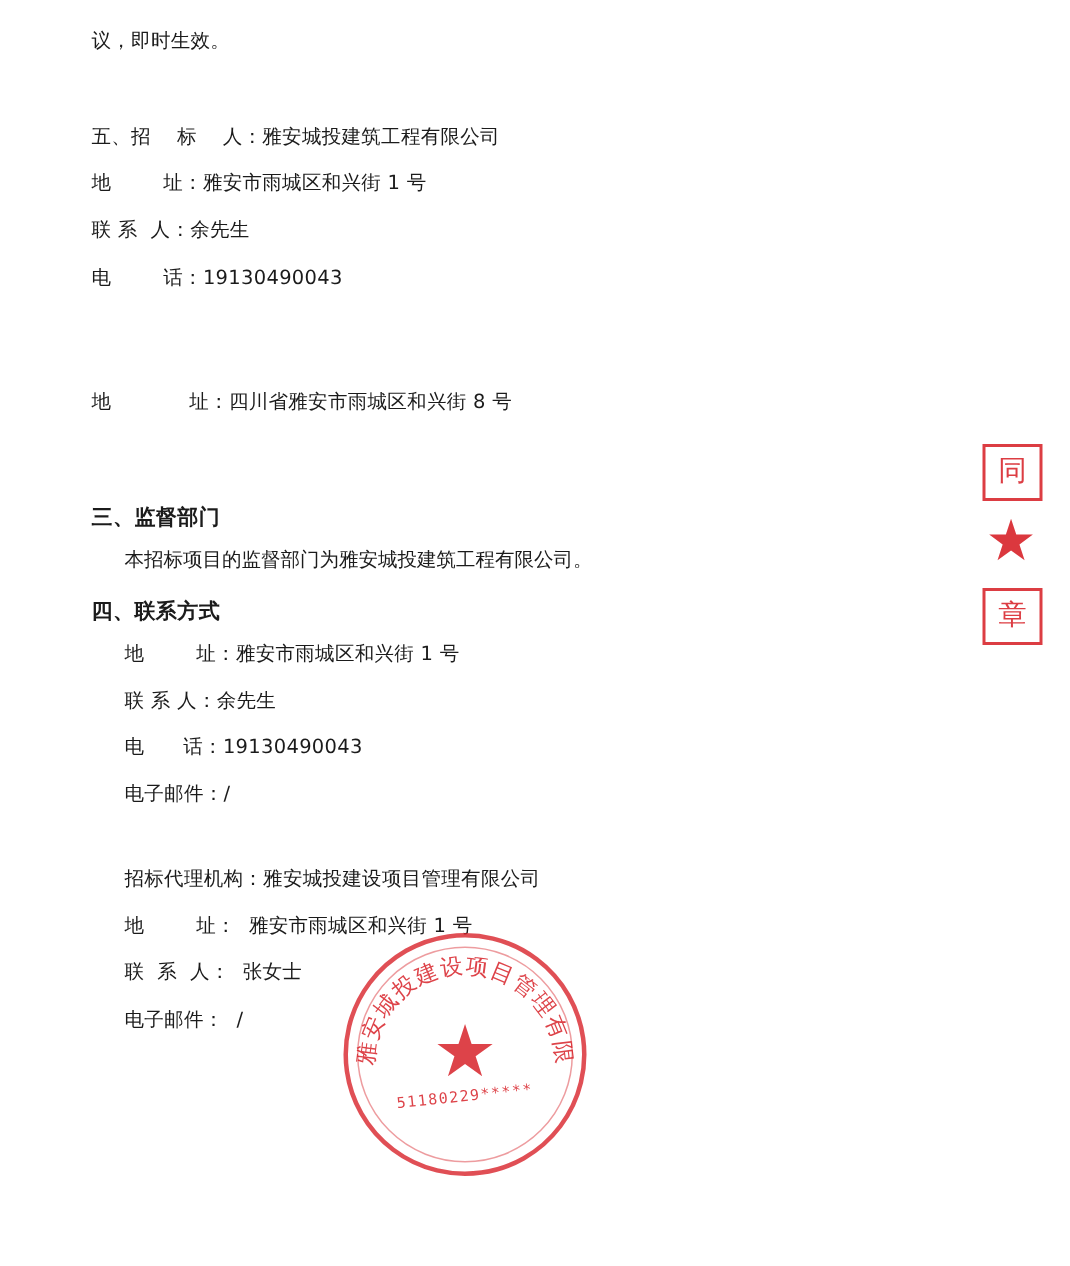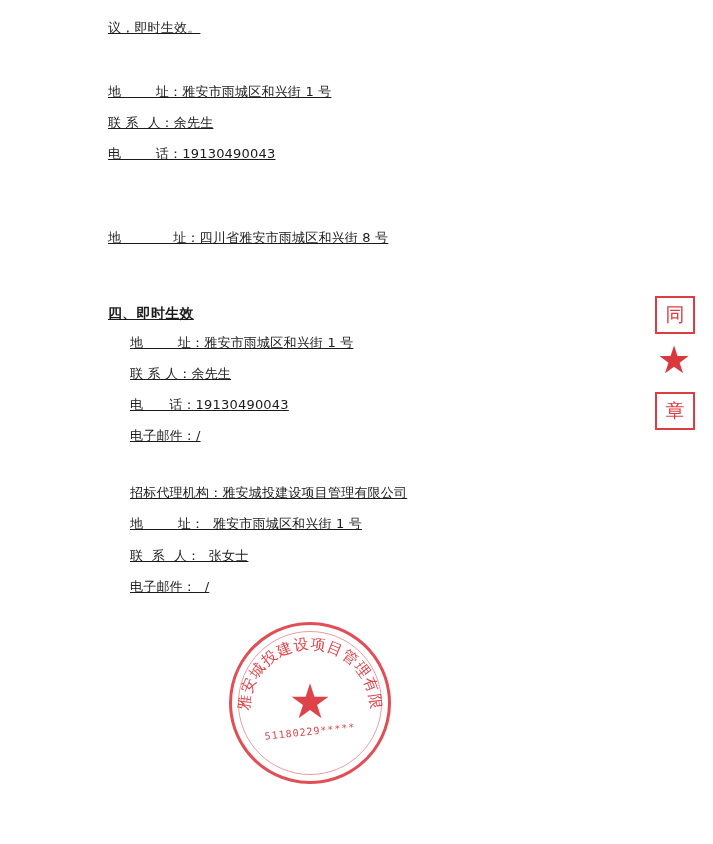--- a/index.html
+++ b/index.html
@@ -13,22 +13,21 @@
     position: relative;
     font-family: "DejaVu Sans", "Liberation Sans", sans-serif;
     color: #1b1b1b;
     overflow: hidden;
   }
   .page {
     position: relative;
     width: 713px;
     height: 844px;
     box-sizing: border-box;
-    padding: 18px 40px 0 108px;
-    text-decoration: underline;
+    padding: 18px 40px 0 61px;
   }
   .line {
     font-size: 13px;
     line-height: 1.55;
     letter-spacing: 0.2px;
     white-space: pre;
   }
   .blk { margin-bottom: 0; }
   .gap-lg { height: 44px; }
   .gap-md { height: 26px; }
@@ -144,36 +143,41 @@
 </head>
 <body>
 
 <div class="page">
 
   <div class="line blk">议，即时生效。</div>
 
   <div class="gap-lg"></div>
 
   <div>
+    <div class="line row">五、招    标    人：雅安城投建筑工程有限公司</div>
     <div class="line row">地        址：雅安市雨城区和兴街 1 号</div>
     <div class="line row">联 系  人：余先生</div>
     <div class="line row">电        话：19130490043</div>
   </div>
 
   <div style="height:52px"></div>
 
   <div>
     <div class="line row">地            址：四川省雅安市雨城区和兴街 8 号</div>
   </div>
 
   <div style="height:46px"></div>
 
-
-  <div>
-    <div class="heading">四、即时生效</div>
+  <div>
+    <div class="heading">三、监督部门</div>
+    <div class="body-para">本招标项目的监督部门为雅安城投建筑工程有限公司。</div>
+  </div>
+
+  <div>
+    <div class="heading">四、联系方式</div>
 
     <div class="line row indent2">地        址：雅安市雨城区和兴街 1 号</div>
     <div class="line row indent2">联 系 人：余先生</div>
     <div class="line row indent2">电      话：19130490043</div>
     <div class="line row indent2">电子邮件：/</div>
 
     <div class="gap-md"></div>
 
     <div class="line row indent2">招标代理机构：雅安城投建设项目管理有限公司</div>
     <div class="line row indent2">地        址：  雅安市雨城区和兴街 1 号</div>

